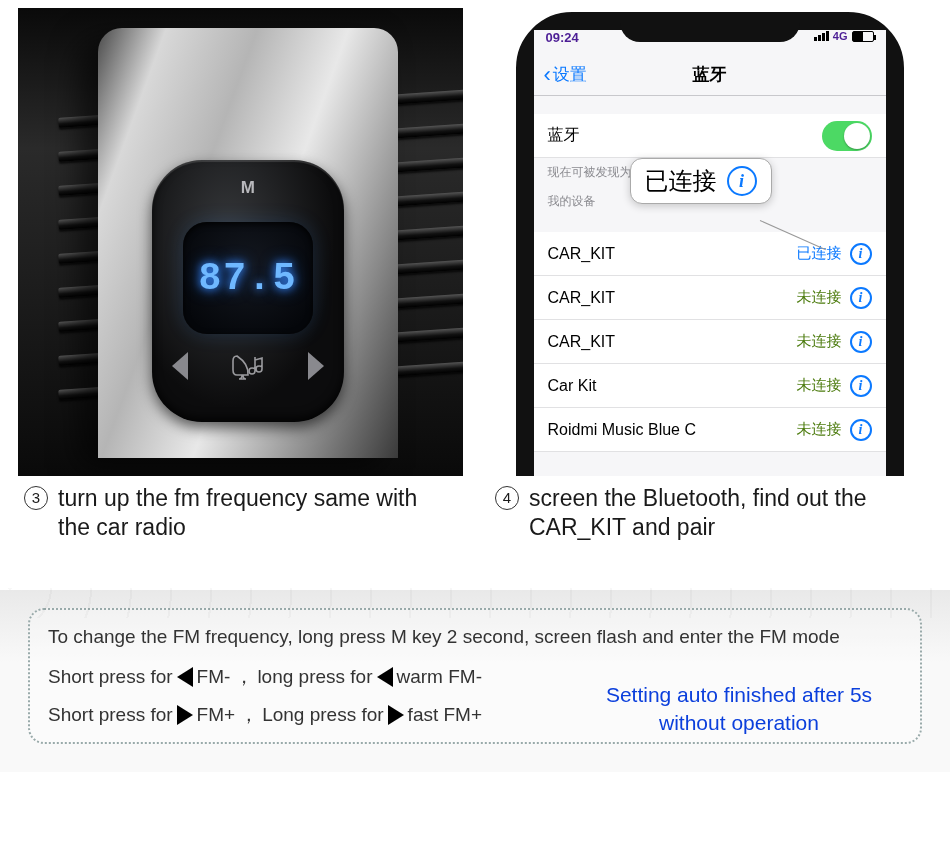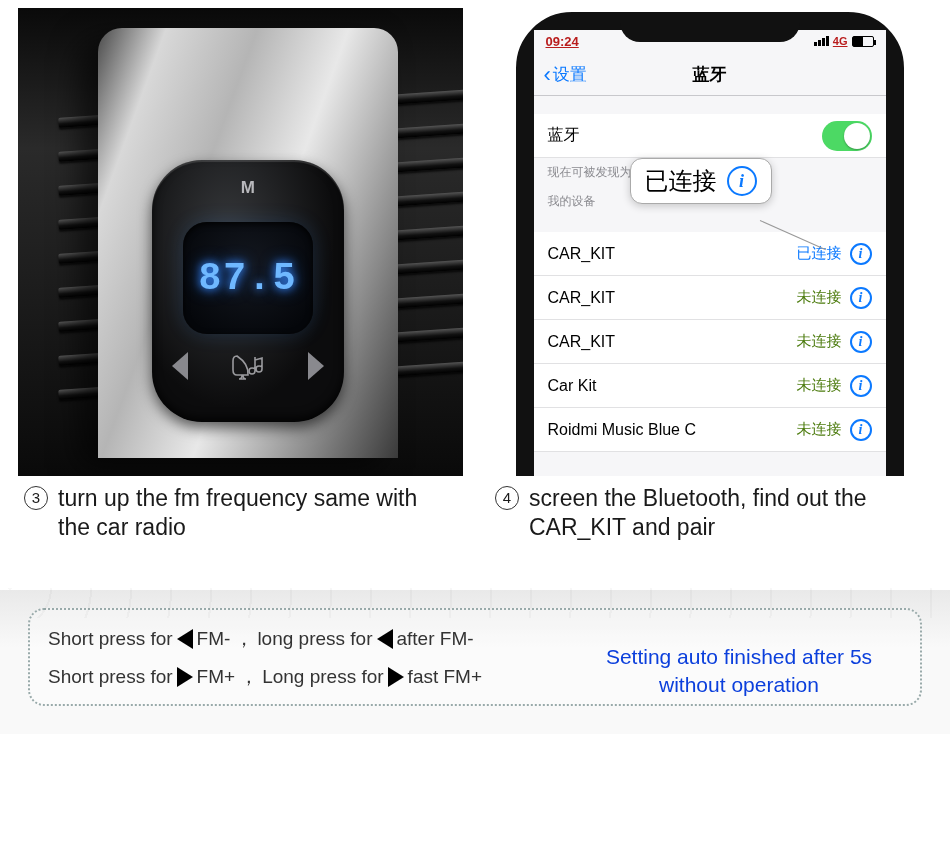--- a/index.html
+++ b/index.html
@@ -20,21 +20,21 @@
   .arrow-l { border-right:16px solid #89898e; left:20px; }
   .arrow-r { border-left:16px solid #89898e; right:20px; }
   .phone-music-icon { margin-top:20px; color:#9a9a9e; font-size:26px; display:flex; gap:2px; align-items:center; }
 
   
   .phone-panel { width: 445px; height: 468px; display:flex; justify-content:center; }
   .iphone { width:420px; height:468px; position:relative; overflow:hidden; }
   .iphone-frame { position:absolute; top:4px; left:16px; right:16px; height:600px; border:18px solid #111; border-radius:56px; background:#fff; }
   .notch { position:absolute; top:4px; left:50%; transform:translateX(-50%); width:180px; height:30px; background:#111; border-bottom-left-radius:20px; border-bottom-right-radius:20px; z-index:3; }
   .screen { position:absolute; top:22px; left:34px; right:34px; bottom:0; background:#f6f6f8; overflow:hidden; }
-  .statusbar { height:24px; display:flex; justify-content:space-between; align-items:center; padding:0 12px 2px; font-size:13px; font-weight:700; color:#b91c1c;text-decoration:underline; }
+  .statusbar { height:24px; display:flex; justify-content:space-between; align-items:flex-start; padding:0 12px 2px; font-size:13px; font-weight:700; color:#4c1d95; }
   .statusbar .right { display:flex; gap:4px; align-items:center; font-size:11px; }
   .navbar { height:42px; background:#f6f6f8; border-bottom:1px solid #c8c8cc; display:flex; align-items:center; justify-content:center; position:relative; }
   .nav-back { position:absolute; left:10px; display:flex; align-items:center; color:#0b79ff; font-size:17px; }
   .nav-back .chev { font-size:22px; margin-right:2px; }
   .nav-title { font-size:17px; font-weight:600; }
   .group { background:#fff; margin-top:18px; }
   .cell { height:44px; border-bottom:1px solid #e1e1e3; display:flex; align-items:center; justify-content:space-between; padding:0 14px; font-size:16px; }
   .cell-left { color:#000; }
   .cell-note { font-size:12px; color:#8a8a8f; padding:6px 14px 2px; }
   .cell-head { font-size:12px; color:#8a8a8f; padding:10px 14px 4px; }
@@ -201,32 +201,33 @@
     <span>turn up the fm frequency same with the car radio</span>
   </div>
   <div class="cap">
     <span class="circ">4</span>
     <span>screen the Bluetooth, find out the CAR_KIT and pair</span>
   </div>
 </div>
 
 <div class="warm-wrap">
   <div class="tips-box">
+    <div class="tip-line1">To change the FM frequency, long press M key 2 second, screen flash and enter the FM mode</div>
 
     <div class="tip-row">
       <span class="chunk">
           <span>Short press for</span>
           <span class="tri-l"></span>
           <span>FM-</span>
         </span>
       <span class="comma">，</span>
       <span class="chunk">
           <span>long press for</span>
           <span class="tri-l"></span>
-          <span>after FM-</span>
+          <span>warm FM-</span>
         </span>
     </div>
 
     <div class="tip-row" style="margin-bottom:0">
       <span class="chunk">
           <span>Short press for</span>
           <span class="tri-r"></span>
           <span>FM+</span>
         </span>
       <span class="comma">，</span>

